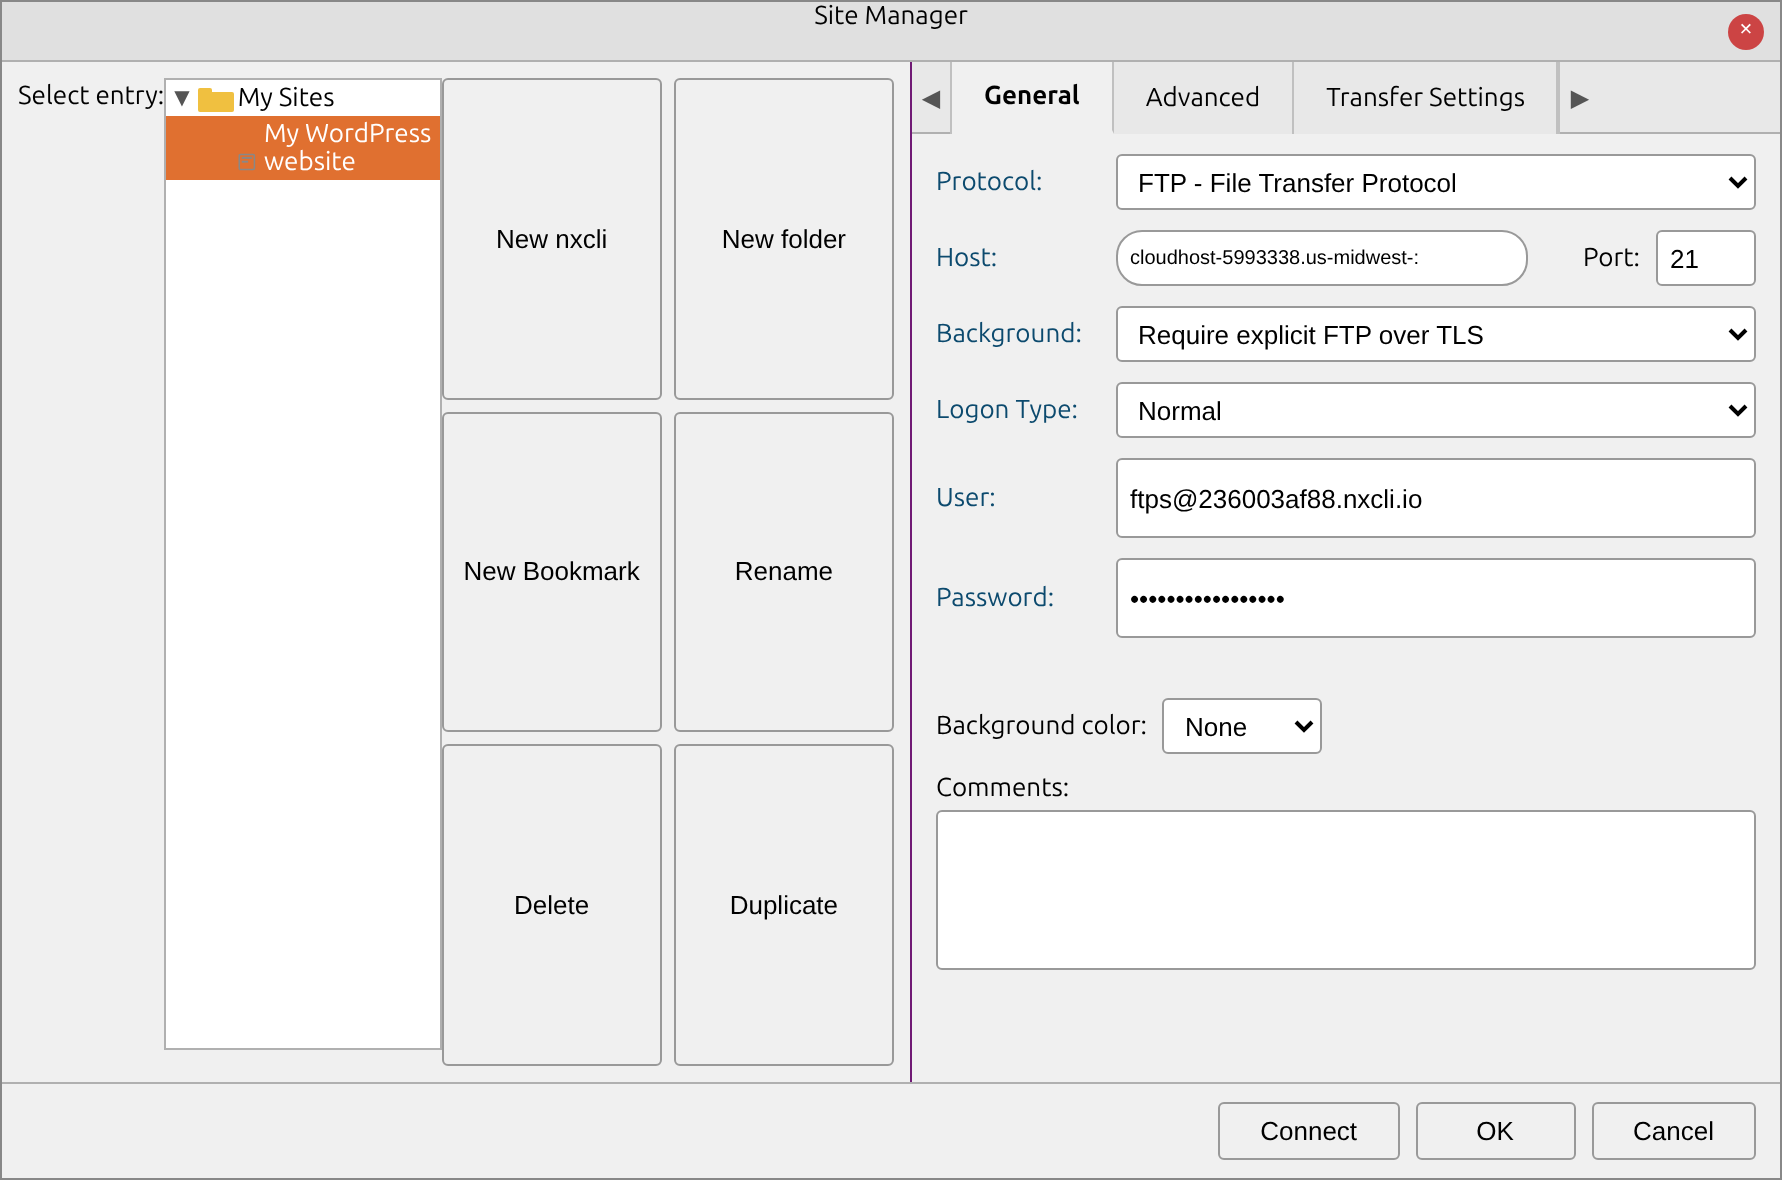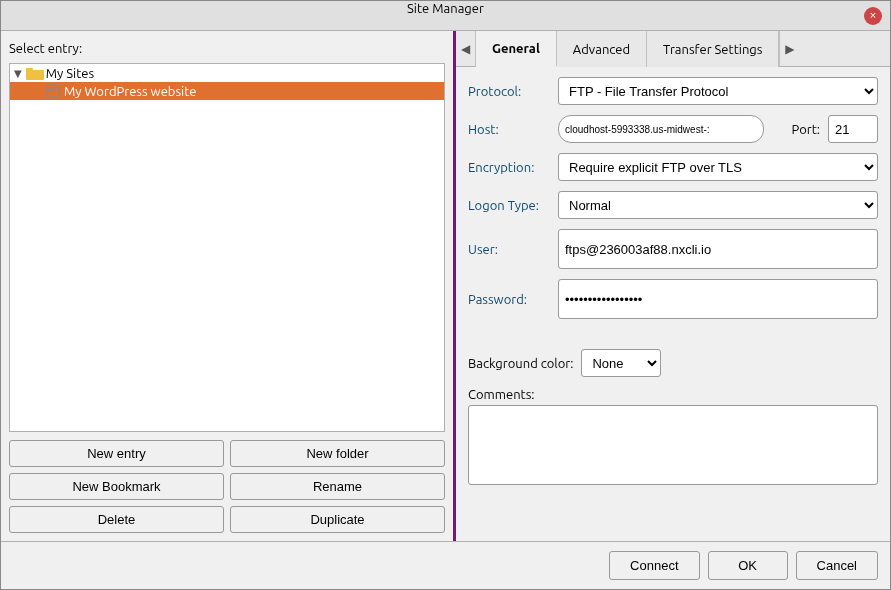--- a/index.html
+++ b/index.html
@@ -55,23 +55,23 @@
       line-height: 1;
     }
     .dialog-content {
       display: flex;
       flex: 1;
       overflow: hidden;
     }
     .left-panel {
       width: 455px;
       min-width: 455px;
-      border-right: 3px solid #701a75;
-      display: flex;
-      flex-direction: column;
+      border-right: 1px solid #701a75;
+      display: flex;
+      flex-direction: row;
       padding: 8px;
     }
     .select-entry-label {
       font-size: 13px;
       margin-bottom: 6px;
       padding: 2px 0;
     }
     .tree-area {
       flex: 1;
       background: white;
@@ -84,20 +84,21 @@
       align-items: center;
       padding: 2px 4px;
       cursor: pointer;
       user-select: none;
     }
     .tree-item.folder-root {
       padding-left: 4px;
     }
     .tree-item.child {
       padding-left: 36px;
+      align-items: flex-end;
     }
     .tree-item.selected {
       background: #e07030;
       color: white;
     }
     .tree-arrow {
       font-size: 10px;
       margin-right: 4px;
       color: #555;
     }
@@ -313,21 +314,21 @@
           <svg class="site-svg" width="14" height="14" viewBox="0 0 14 14" style="margin-right:4px;">
             <rect x="1" y="1" width="12" height="12" rx="1" fill="none" stroke="#888" stroke-width="1.2"></rect>
             <rect x="3" y="3" width="8" height="1.5" fill="#888"></rect>
             <rect x="3" y="6" width="5" height="1.5" fill="#888"></rect>
           </svg>
           <span>My WordPress website</span>
         </div>
       </div>
 
       <div class="buttons-area">
-        <button class="btn">New entry</button>
+        <button class="btn">New nxcli</button>
         <button class="btn">New folder</button>
         <button class="btn">New Bookmark</button>
         <button class="btn">Rename</button>
         <button class="btn">Delete</button>
         <button class="btn">Duplicate</button>
       </div>
     </div>
 
     <div class="right-panel">
 
@@ -363,21 +364,21 @@
           <div class="form-control">
             <div class="host-port-row">
               <input class="host-input" type="text" value="cloudhost-5993338.us-midwest-:" style="">
               <span class="port-label">Port:</span>
               <input class="port-input" type="text" value="21" style="">
             </div>
           </div>
         </div>
 
         <div class="form-row">
-          <div class="form-label">Encryption:</div>
+          <div class="form-label">Background:</div>
           <div class="form-control">
             <select class="form-select">
               <option>Require explicit FTP over TLS</option>
               <option>Use explicit FTP over TLS if available</option>
               <option>Only use plain FTP</option>
             </select>
           </div>
         </div>
 
         <div class="form-row">

